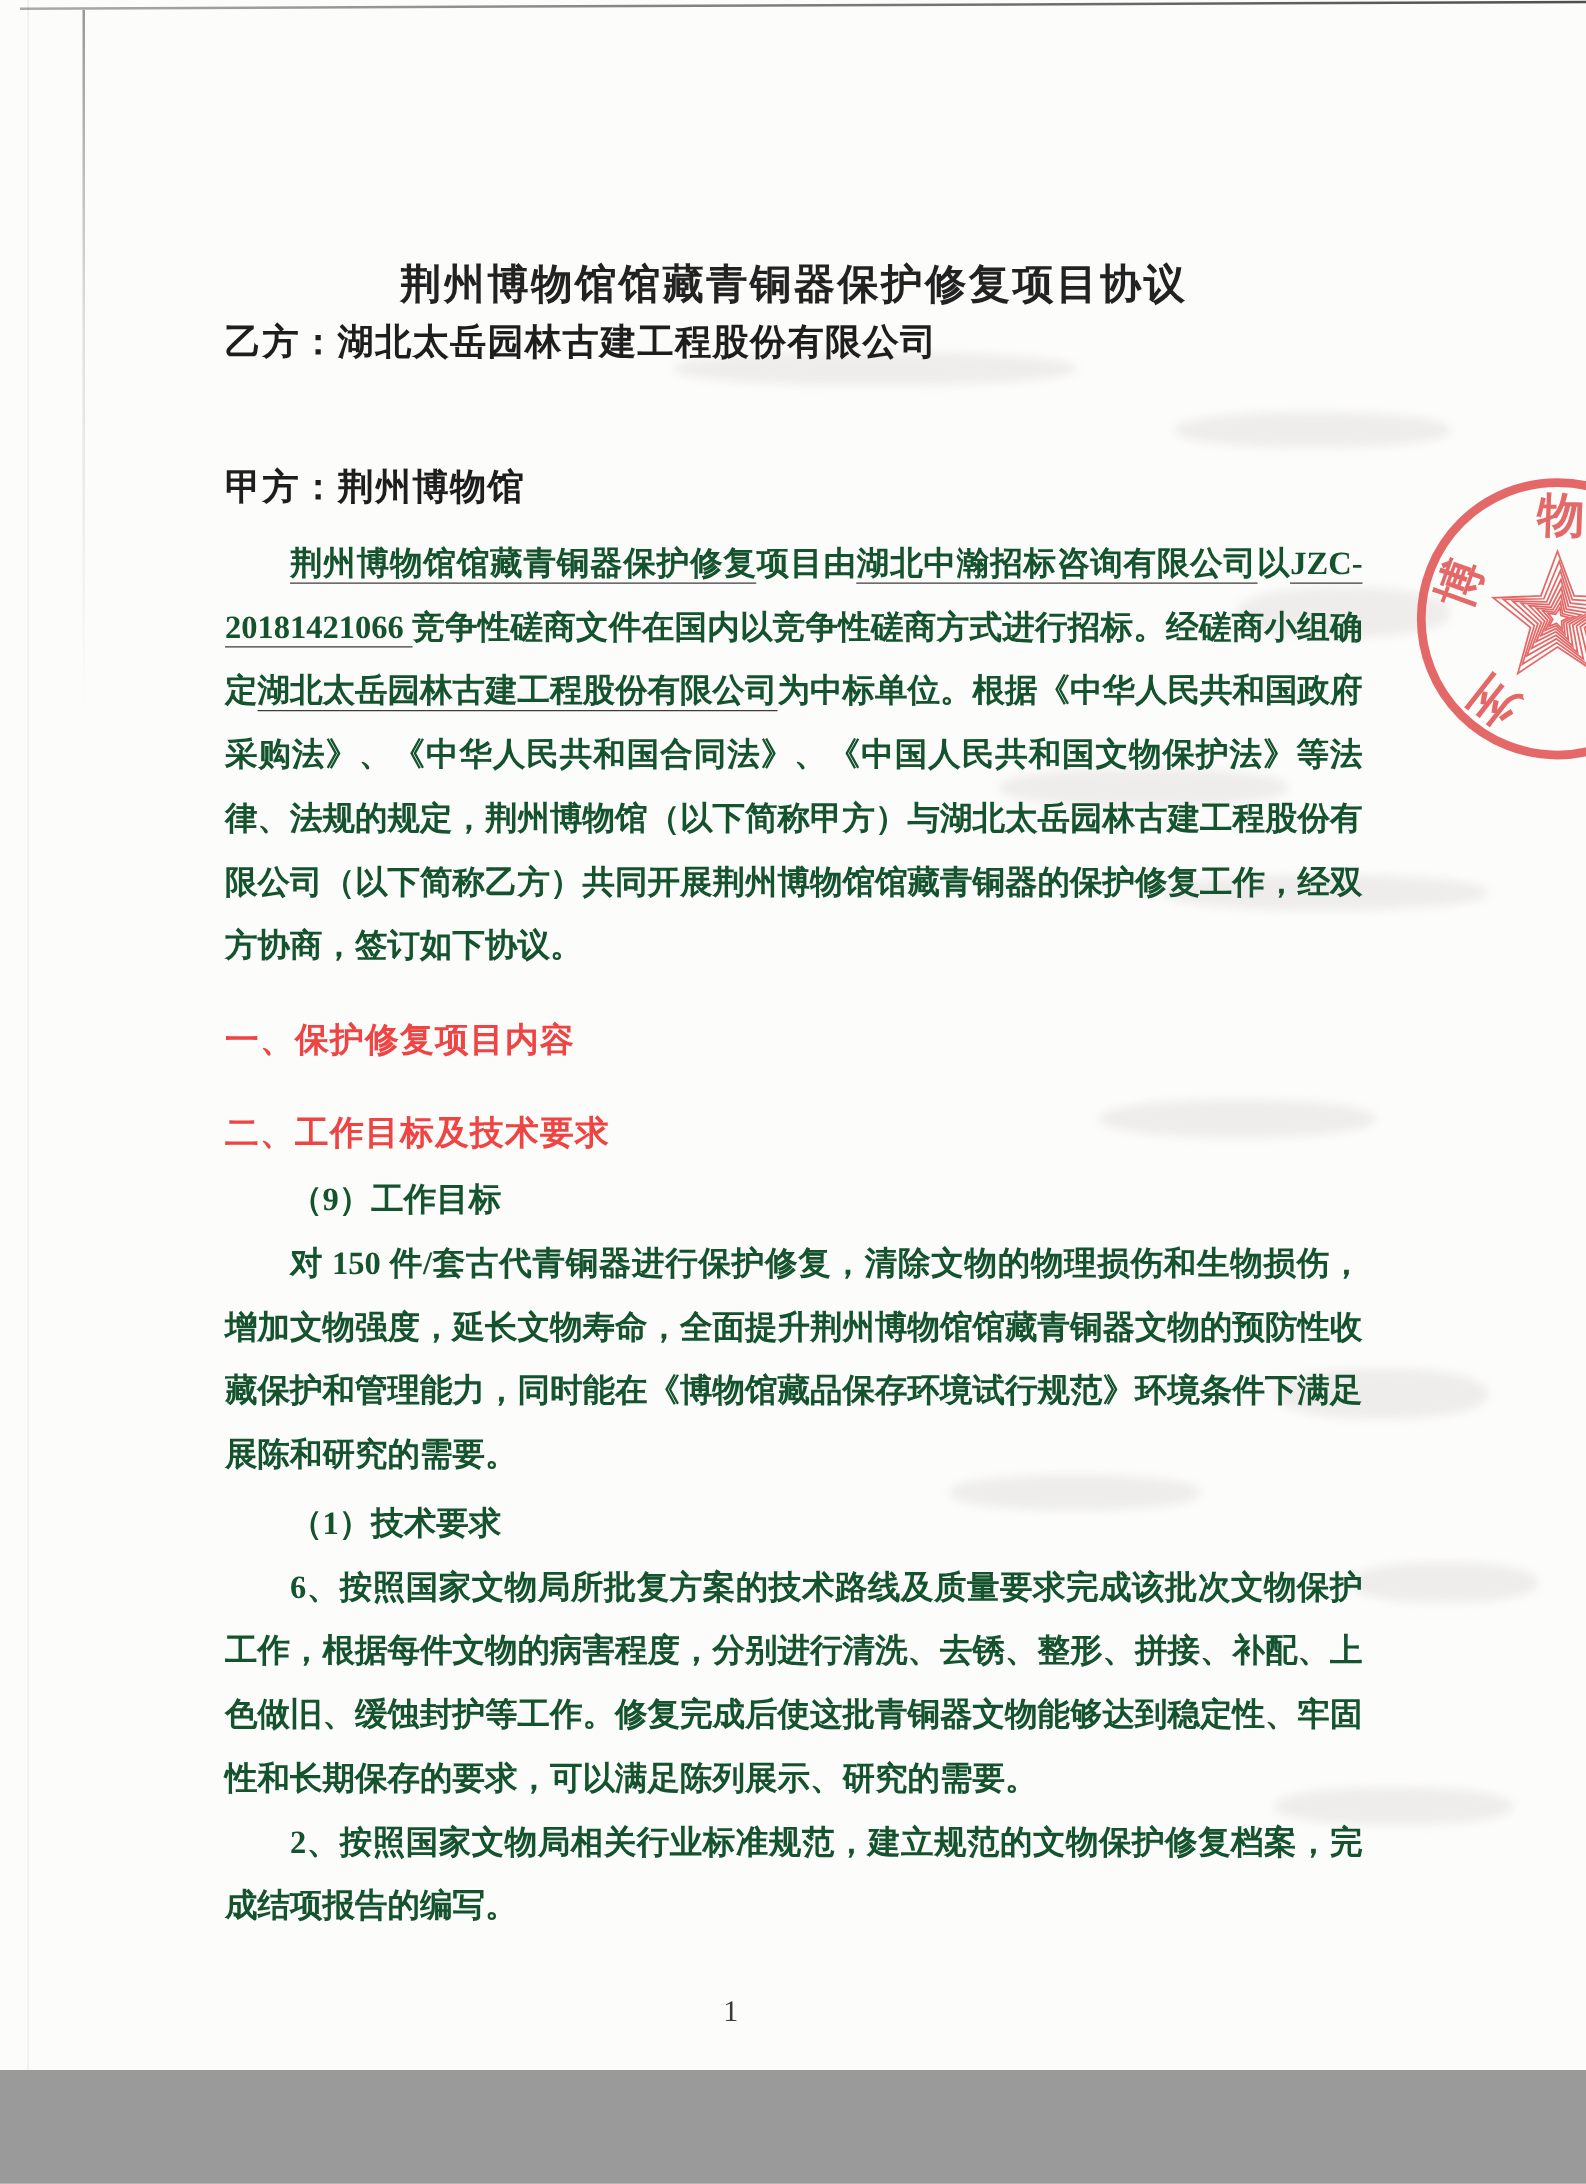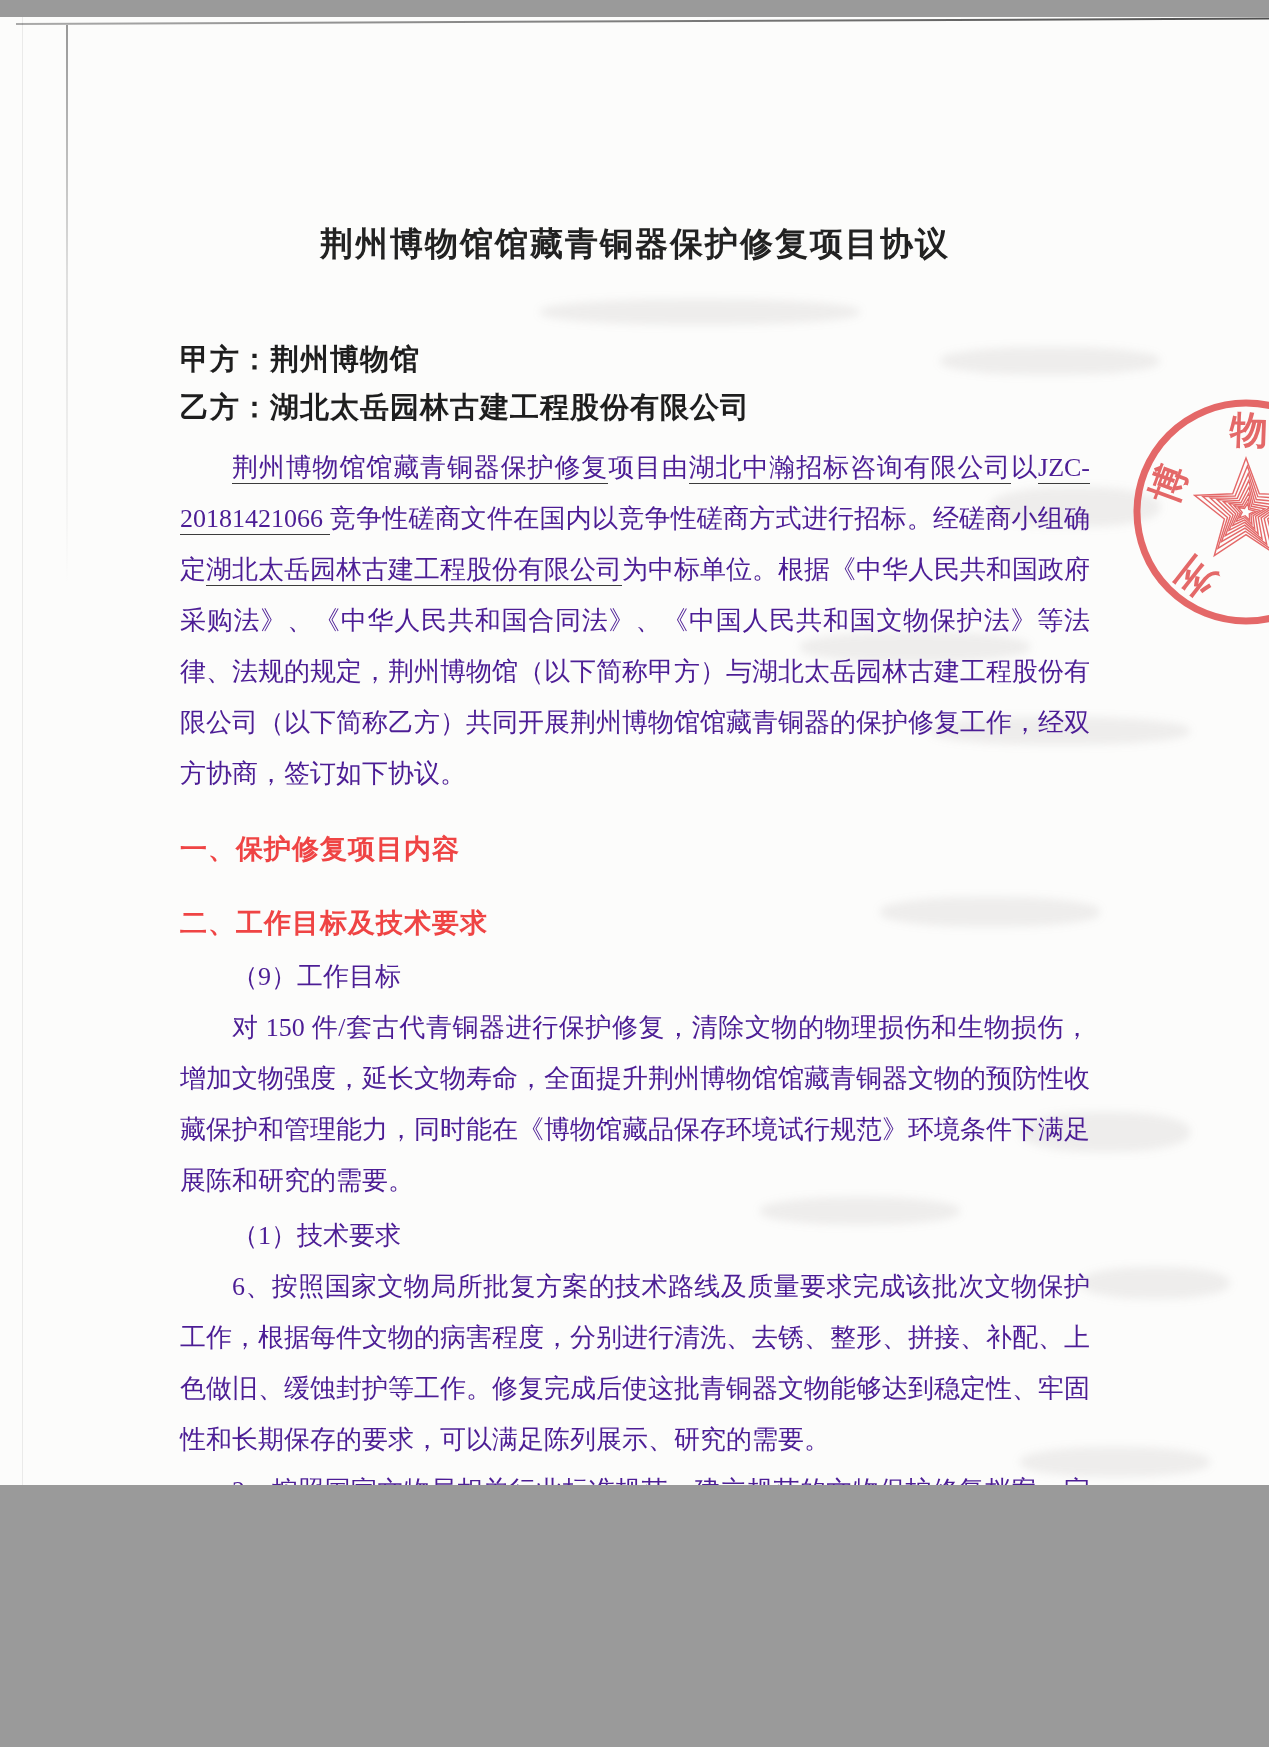--- a/index.html
+++ b/index.html
@@ -1,17 +1,17 @@
 <!DOCTYPE html>
 <html><head>
 <meta charset="utf-8">
 <style>
   html,body{margin:0;padding:0;background:#9a9a9a;}
   .page{
-    position:relative;width:1269px;height:1468px;margin:17px auto;
+    position:relative;width:1269px;height:1656px;margin:0 auto;
     background:#fcfcfb;overflow:hidden;
     font-family:"Liberation Serif","DejaVu Serif",serif;color:#2d2d2d;
   }
   
   .edge-top{position:absolute;left:16px;top:6px;width:1253px;height:2px;
     background:linear-gradient(90deg,rgba(70,70,70,.45),rgba(35,35,35,.8));
     transform:rotate(-0.25deg);transform-origin:left center;}
   .edge-corner{position:absolute;left:66px;top:8px;width:2px;height:560px;
     background:linear-gradient(180deg,rgba(70,70,70,.55),rgba(120,120,120,.22) 45%,rgba(150,150,150,0));}
   .edge-left{position:absolute;left:22px;top:0;width:1px;height:100%;background:rgba(0,0,0,.07);}
@@ -24,21 +24,21 @@
     font-family:"Liberation Sans","DejaVu Sans",sans-serif;font-weight:700;
     font-size:33px;line-height:44px;letter-spacing:2px;color:#222;
   }
   .party{
     font-family:"Liberation Sans","DejaVu Sans",sans-serif;font-weight:700;
     font-size:29px;line-height:46px;color:#1e1e1e;letter-spacing:1px;
   }
   .party-a{margin-top:70px;}
   .party-b{margin-top:2px;}
   .blocks{margin-top:12px;}
-  .block{font-size:26px;line-height:51px;text-align:justify;color:#4c1d95;}
+  .block{font-size:26px;line-height:51px;text-align:justify;color:#14532d;font-weight:bold;}
   .block.paragraph{text-indent:52px;}
   .block.sub{text-indent:52px;margin-top:4px;}
   .block.heading{
     font-family:"Liberation Sans","DejaVu Sans",sans-serif;font-weight:700;
     font-size:27px;line-height:48px;margin-top:26px;color:#ef4444;
     text-indent:0;letter-spacing:1px;
   }
   .u{border-bottom:1.5px solid #3c3c3c;padding-bottom:1px;}
   .page-number{
     position:absolute;left:0;top:1597px;width:1169px;text-align:center;
@@ -61,22 +61,22 @@
   <div class="smudge" style="left:800px;top:615px;width:230px;height:30px"></div>
   <div class="smudge" style="left:930px;top:700px;width:260px;height:28px"></div>
   <div class="smudge" style="left:880px;top:880px;width:220px;height:30px"></div>
   <div class="smudge" style="left:760px;top:1180px;width:200px;height:28px"></div>
   <div class="smudge" style="left:1020px;top:1095px;width:170px;height:40px"></div>
   <div class="smudge" style="left:1080px;top:1250px;width:150px;height:32px"></div>
   <div class="smudge" style="left:1020px;top:1430px;width:190px;height:30px"></div>
 
   <div class="content">
     <div class="title">荆州博物馆馆藏青铜器保护修复项目协议</div>
+    <div class="party party-b">乙方：湖北太岳园林古建工程股份有限公司</div>
     <div class="party party-a">甲方：荆州博物馆</div>
-    <div class="party party-b">乙方：湖北太岳园林古建工程股份有限公司</div>
     <div class="blocks">
         <div class="block paragraph"><span class="u">荆州博物馆馆藏青铜器保护修复</span><span>项目由</span><span class="u">湖北中瀚招标咨询有限公司</span><span>以</span><span class="u">JZC-20181421066 </span><span>竞争性磋商文件在国内以竞争性磋商方式进行招标。经磋商小组确定</span><span class="u">湖北太岳园林古建工程股份有限公司</span><span>为中标单位。根据《中华人民共和国政府采购法》、《中华人民共和国合同法》、《中国人民共和国文物保护法》等法律、法规的规定，荆州博物馆（以下简称甲方）与湖北太岳园林古建工程股份有限公司（以下简称乙方）共同开展荆州博物馆馆藏青铜器的保护修复工作，经双方协商，签订如下协议。</span></div>
         <div class="block heading"><span>一、保护修复项目内容</span></div>
         <div class="block heading"><span>二、工作目标及技术要求</span></div>
         <div class="block sub"><span>（9）工作目标</span></div>
         <div class="block paragraph"><span>对 150 件/套古代青铜器进行保护修复，清除文物的物理损伤和生物损伤，增加文物强度，延长文物寿命，全面提升荆州博物馆馆藏青铜器文物的预防性收藏保护和管理能力，同时能在《博物馆藏品保存环境试行规范》环境条件下满足展陈和研究的需要。</span></div>
         <div class="block sub"><span>（1）技术要求</span></div>
         <div class="block paragraph"><span>6、按照国家文物局所批复方案的技术路线及质量要求完成该批次文物保护工作，根据每件文物的病害程度，分别进行清洗、去锈、整形、拼接、补配、上色做旧、缓蚀封护等工作。修复完成后使这批青铜器文物能够达到稳定性、牢固性和长期保存的要求，可以满足陈列展示、研究的需要。</span></div>
         <div class="block paragraph"><span>2、按照国家文物局相关行业标准规范，建立规范的文物保护修复档案，完成结项报告的编写。</span></div>
       </div>

